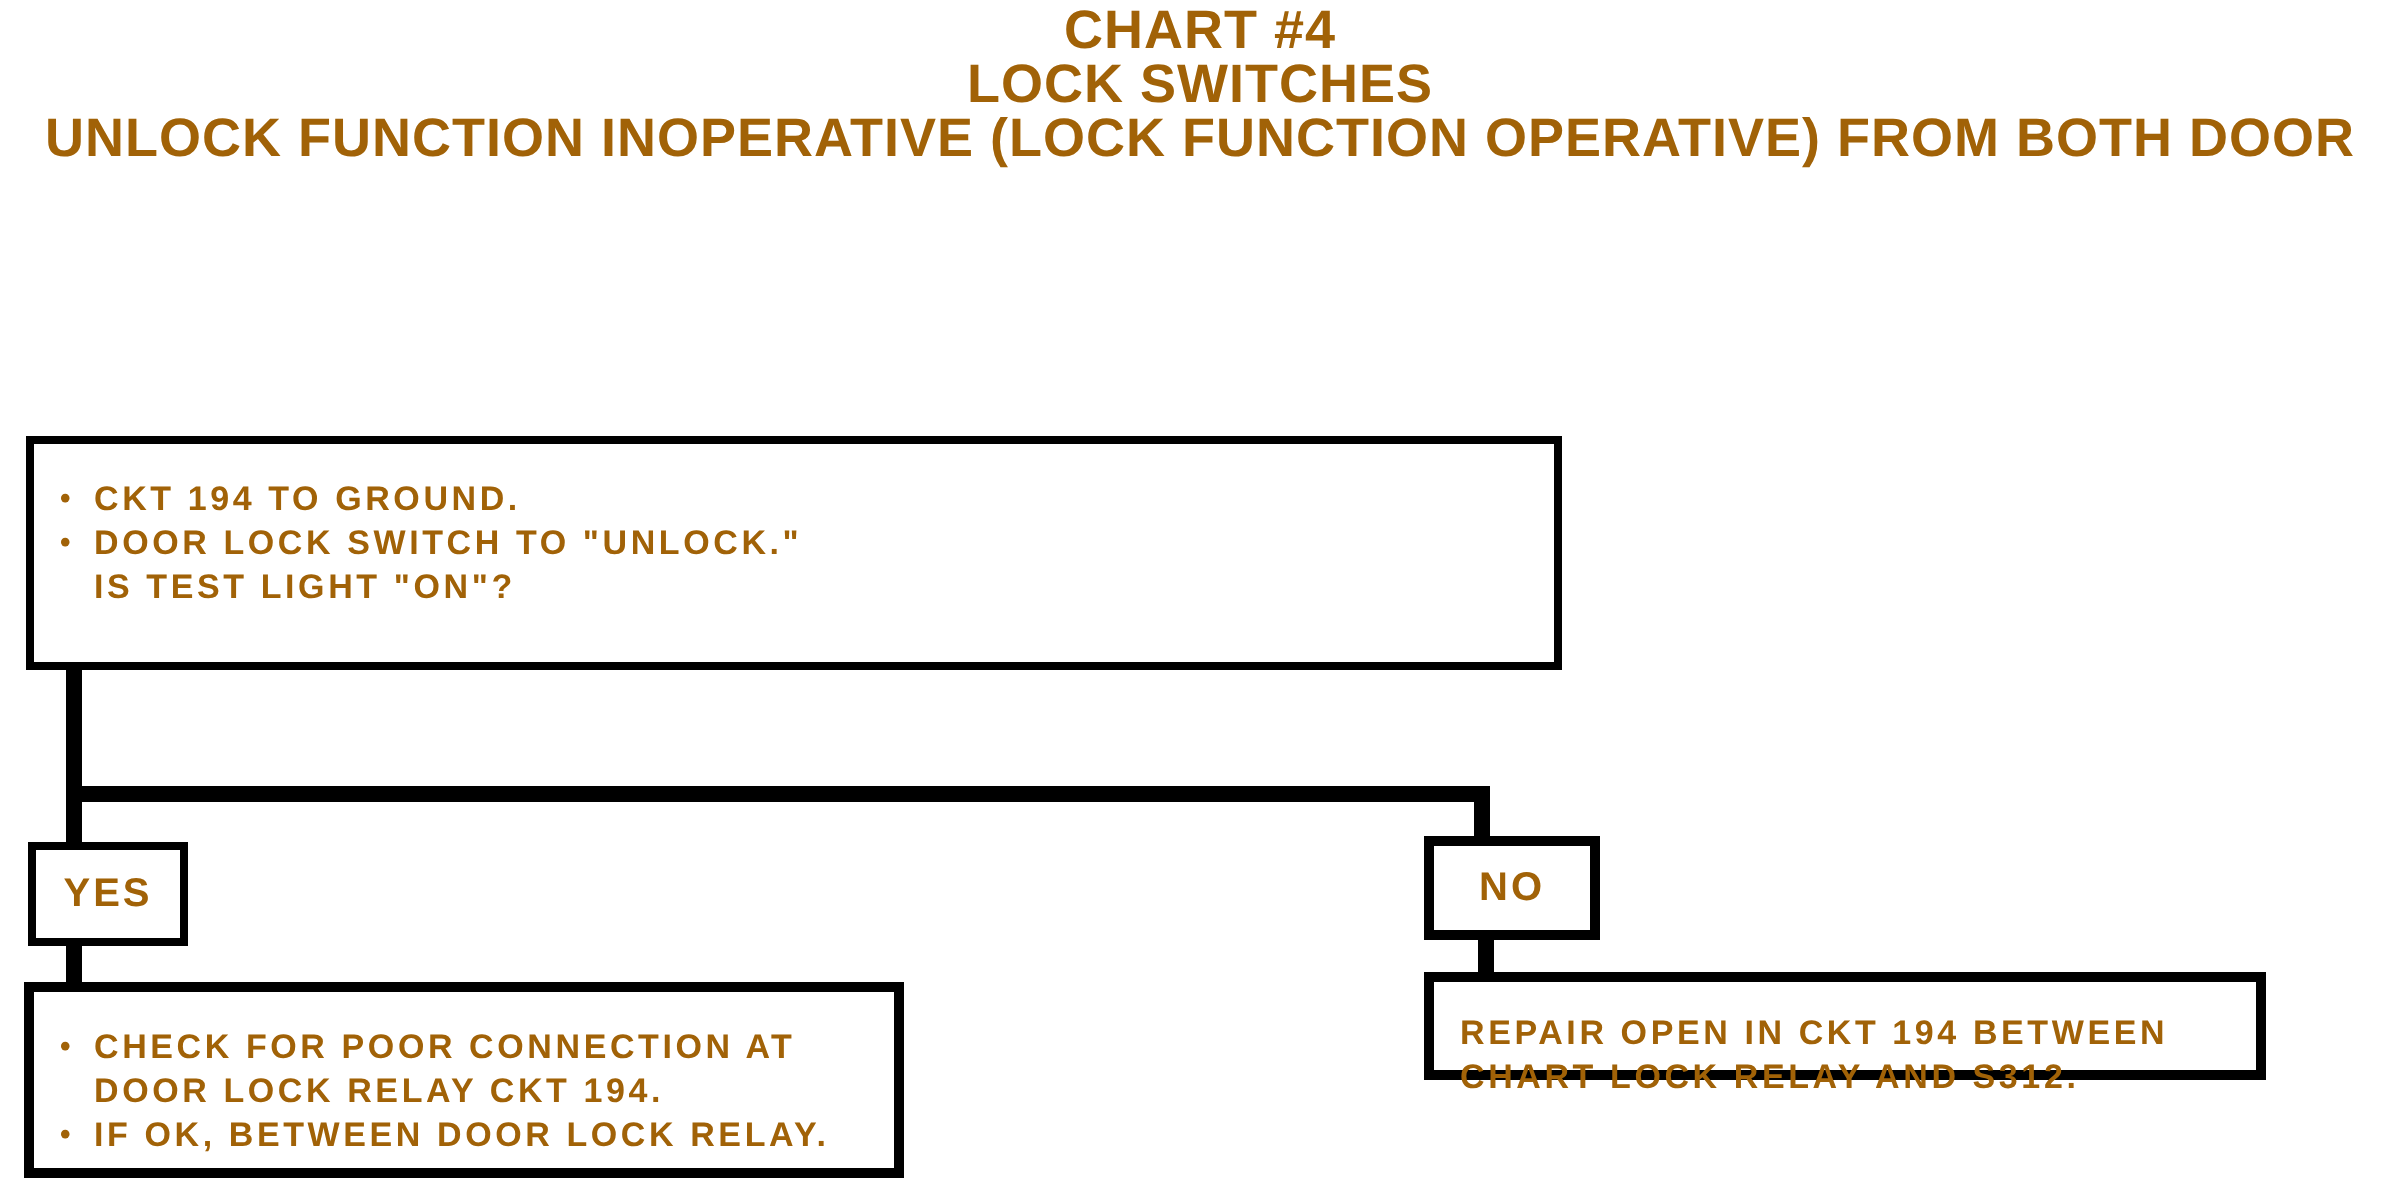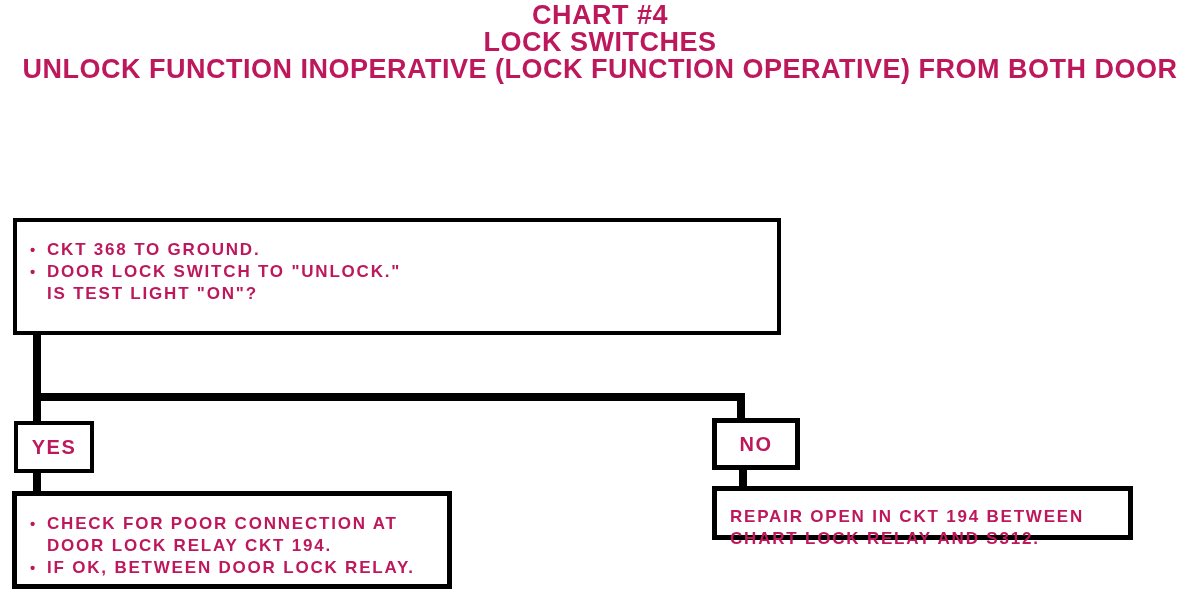--- a/index.html
+++ b/index.html
@@ -5,21 +5,21 @@
   html, body {
     margin: 0;
     padding: 0;
     background: #ffffff;
   }
   .page {
     position: relative;
     width: 1200px;
     height: 596px;
     background: #ffffff;
-    color: #be185d;
+    color: #a16207;
     font-family: "Liberation Sans", sans-serif;
     font-weight: 700;
     overflow: hidden;
   }
 
   
   .title {
     position: absolute;
     top: 2px;
     left: 0;
@@ -126,21 +126,21 @@
   <header class="title">
     <div class="t-line">CHART #4</div>
     <div class="t-line">LOCK SWITCHES</div>
     <div class="t-line">UNLOCK FUNCTION INOPERATIVE (LOCK FUNCTION OPERATIVE) FROM BOTH DOOR</div>
   </header>
 
   <section class="fc-box box-question fc-text">
     <div class="fc-item">
       <span class="fc-bullet">•</span>
       <div class="fc-lines">
-        <div>CKT 368 TO GROUND.</div>
+        <div>CKT 194 TO GROUND.</div>
       </div>
     </div>
     <div class="fc-item">
       <span class="fc-bullet">•</span>
       <div class="fc-lines">
         <div>DOOR LOCK SWITCH TO "UNLOCK."</div>
       </div>
     </div>
     <div class="fc-item">
       <span class="fc-bullet"></span>

